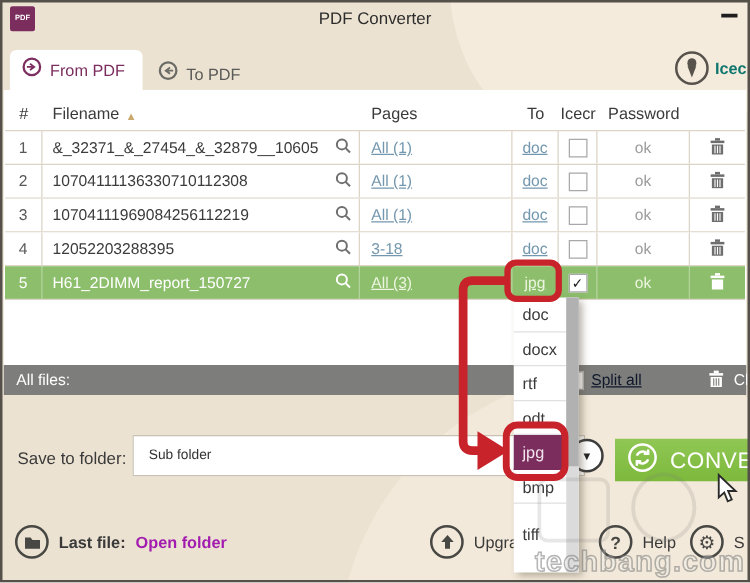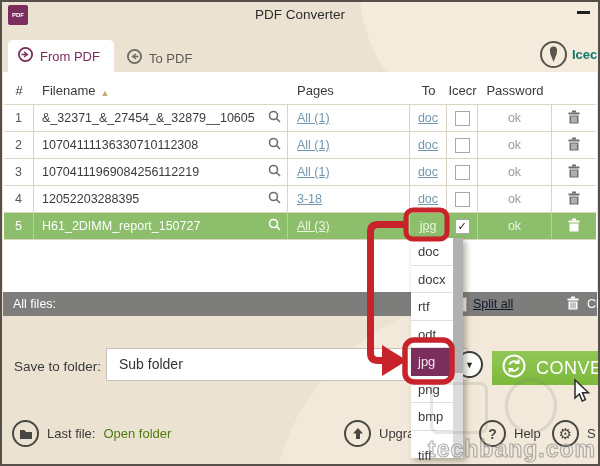--- a/index.html
+++ b/index.html
@@ -67,35 +67,35 @@
             color:#fff;font-size:12.5px;display:flex;align-items:center;}
   .allfiles .af-label{margin-left:10px;}
   .af-check{position:absolute;left:449px;top:5px;}
   .af-split{position:absolute;left:470px;top:5px;color:#0f172a;text-decoration:underline;}
   .af-trash{position:absolute;left:564px;top:4px;color:#fff;}
   .af-clear{position:absolute;left:584px;top:5px;color:#fff;}
 
   
   .save-label{position:absolute;left:14px;top:359px;font-size:13.5px;color:#3a3a3a;z-index:2;}
   .save-field{position:absolute;left:106px;top:348px;width:362px;height:33px;background:#fff;border:1px solid #c9c2b4;
-              box-sizing:border-box;line-height:31px;padding-left:12px;font-size:14px;color:#333;z-index:2;}
+              box-sizing:border-box;line-height:31px;padding-left:12px;font-size:11px;color:#333;z-index:2;}
   .dd-btn{position:absolute;left:456px;top:351px;width:27px;height:27px;border-radius:50%;border:2px solid #3c3c3c;
           background:#fff;box-sizing:border-box;display:flex;align-items:center;justify-content:center;z-index:3;
           font-size:9px;color:#222;}
   .convert{position:absolute;left:492px;top:351px;width:118px;height:34px;
            background:linear-gradient(180deg,#90c755,#7db93c);display:flex;align-items:center;gap:10px;
            padding-left:10px;box-sizing:border-box;color:#fff;z-index:2;overflow:hidden;}
   .convert .lbl{font-size:18px;letter-spacing:0.5px;white-space:nowrap;}
 
   
   .foot{position:absolute;display:flex;align-items:center;gap:8px;z-index:2;font-size:13px;color:#3a3a3a;}
-  .fl{left:12px;top:420px;}  .fu{left:344px;top:420px;}  .fh{left:479px;top:420px;}  .fs{left:552px;top:420px;}
+  .fl{left:12px;top:420px;font-weight:bold;}  .fu{left:344px;top:420px;}  .fh{left:479px;top:420px;}  .fs{left:552px;top:420px;}
   .fcircle{width:27px;height:27px;border-radius:50%;border:2px solid #474743;box-sizing:border-box;
            display:flex;align-items:center;justify-content:center;color:#474743;font-weight:bold;font-size:14px;}
-  .openfolder{color:#4d7c0f;}
+  .openfolder{color:#a21caf;}
   .gear-glyph{font-family:"DejaVu Sans",sans-serif;font-size:15px;font-weight:normal;}
 
   
   .dropdown{position:absolute;left:411px;top:238px;width:52px;height:220px;background:#fff;z-index:6;
             box-shadow:3px 3px 6px rgba(90,80,60,0.45);}
   .dd-list{position:absolute;left:0;top:0;width:42px;height:100%;}
   .dd-item{height:27.5px;line-height:27.5px;padding-left:7px;font-size:13px;color:#3a3a3a;
            border-bottom:1px solid #e0e0e0;box-sizing:border-box;}
   .dd-item:last-child{border-bottom:none;margin-top:11px;}
   .dd-item.selected{background:#7b2d5e;color:#f3e6ee;border-bottom-color:#7b2d5e;}
@@ -371,21 +371,20 @@
     <span>S</span>
   </div>
 
   <div class="dropdown">
     <div class="dd-list">
       <div class="dd-item">doc</div>
       <div class="dd-item">docx</div>
       <div class="dd-item">rtf</div>
       <div class="dd-item">odt</div>
       <div class="dd-item selected">jpg</div>
-      <div class="dd-item">png</div>
       <div class="dd-item">bmp</div>
       <div class="dd-item">tiff</div>
     </div>
     <div class="dd-scroll">
       <div class="dd-thumb"></div>
     </div>
   </div>
 
   <svg class="annot" width="600" height="466">
     <rect x="406" y="210" width="41" height="29" rx="7" fill="none" stroke="#c8232a" stroke-width="5"></rect>

